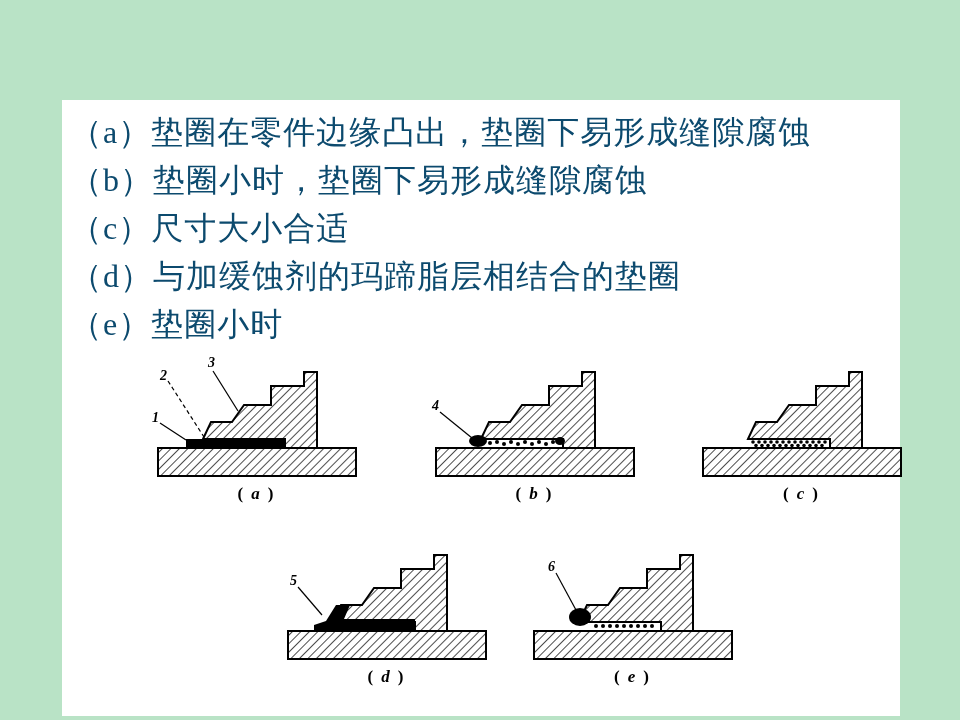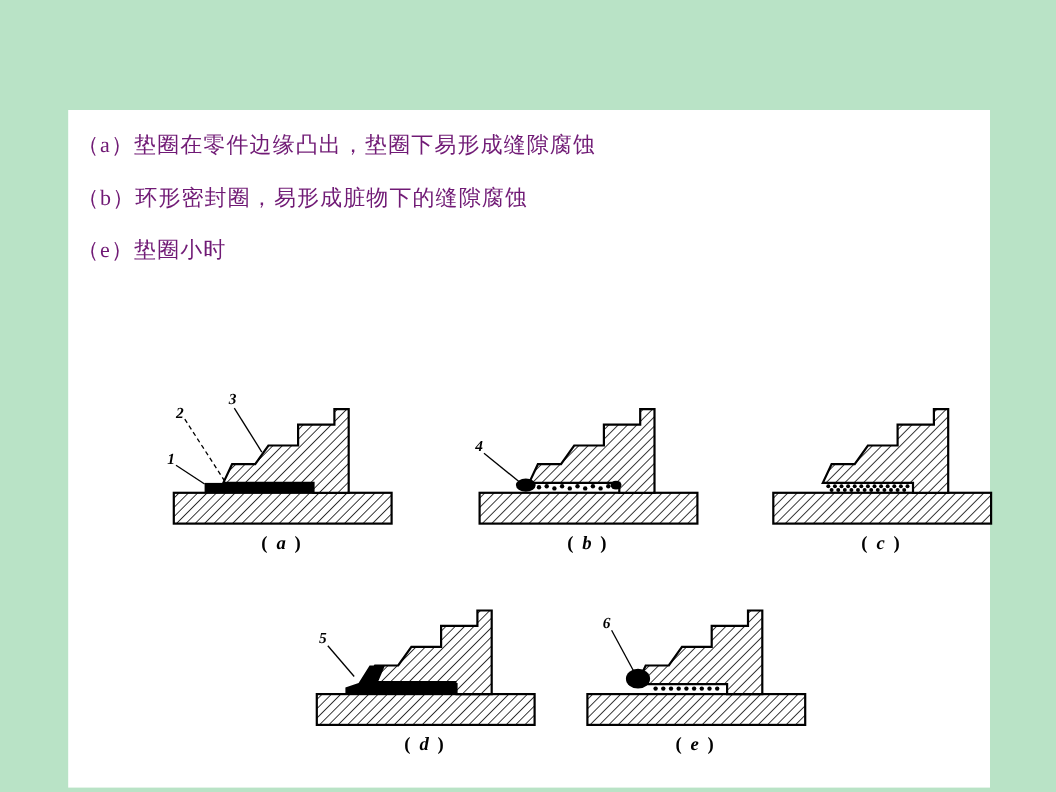--- a/index.html
+++ b/index.html
@@ -8,21 +8,21 @@
     background:#b9e3c6;
     font-family:"Liberation Serif","DejaVu Serif",serif;
     overflow:hidden;
   }
   .panel {
     position:absolute; left:62px; top:100px; width:838px; height:616px;
     background:#ffffff;
   }
   .cap-list { position:absolute; left:8px; top:8px; }
   .cap-line {
-    font-size:20px; line-height:48px; color:#701a75;
+    font-size:32px; line-height:48px; color:#0c4a6e;
     letter-spacing:1px; white-space:nowrap;
   }
   .fig { position:absolute; width:212px; }
   .fig svg { display:block; }
   .figcap {
     text-align:center; font-size:17px; color:#000;
     font-weight:bold; margin-top:4px; letter-spacing:1px;
   }
   .figcap i { margin:0 7px; font-weight:bold; }
   svg text {
@@ -30,21 +30,23 @@
     font-size:14px; font-style:italic; font-weight:bold; fill:#000;
   }
 </style>
 </head>
 <body style="background: rgb(185, 227, 198);">
 
 <div class="panel" style="background: rgb(255, 255, 255);">
 
   <div class="cap-list">
     <div class="cap-line">（a）垫圈在零件边缘凸出，垫圈下易形成缝隙腐蚀</div>
-    <div class="cap-line">（b）环形密封圈，易形成脏物下的缝隙腐蚀</div>
+    <div class="cap-line">（b）垫圈小时，垫圈下易形成缝隙腐蚀</div>
+    <div class="cap-line">（c）尺寸大小合适</div>
+    <div class="cap-line">（d）与加缓蚀剂的玛蹄脂层相结合的垫圈</div>
     <div class="cap-line">（e）垫圈小时</div>
   </div>
 
   <div class="fig" style="left:88px; top:250px;">
     <svg width="212" height="130" viewBox="0 0 212 130">
       <defs>
         <pattern id="hatch-a" width="6" height="6" patternUnits="userSpaceOnUse" patternTransform="rotate(45)">
           <rect width="6" height="6" fill="#fff"></rect>
           <line x1="0" y1="0" x2="0" y2="6" stroke="#000" stroke-width="1.4"></line>
         </pattern>

